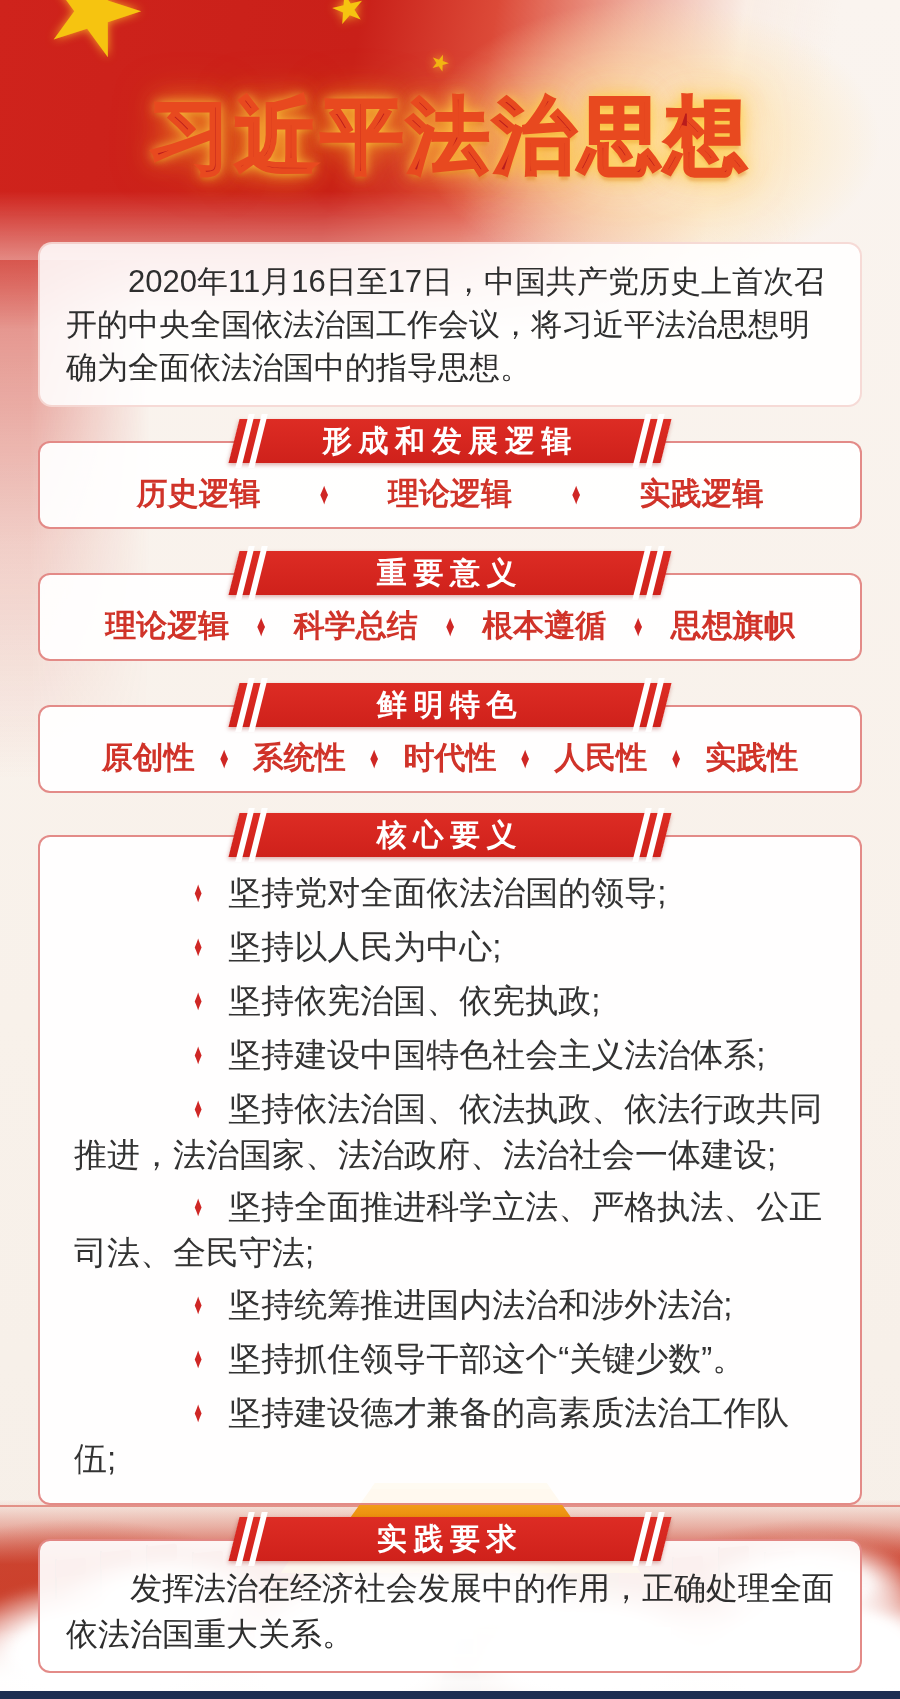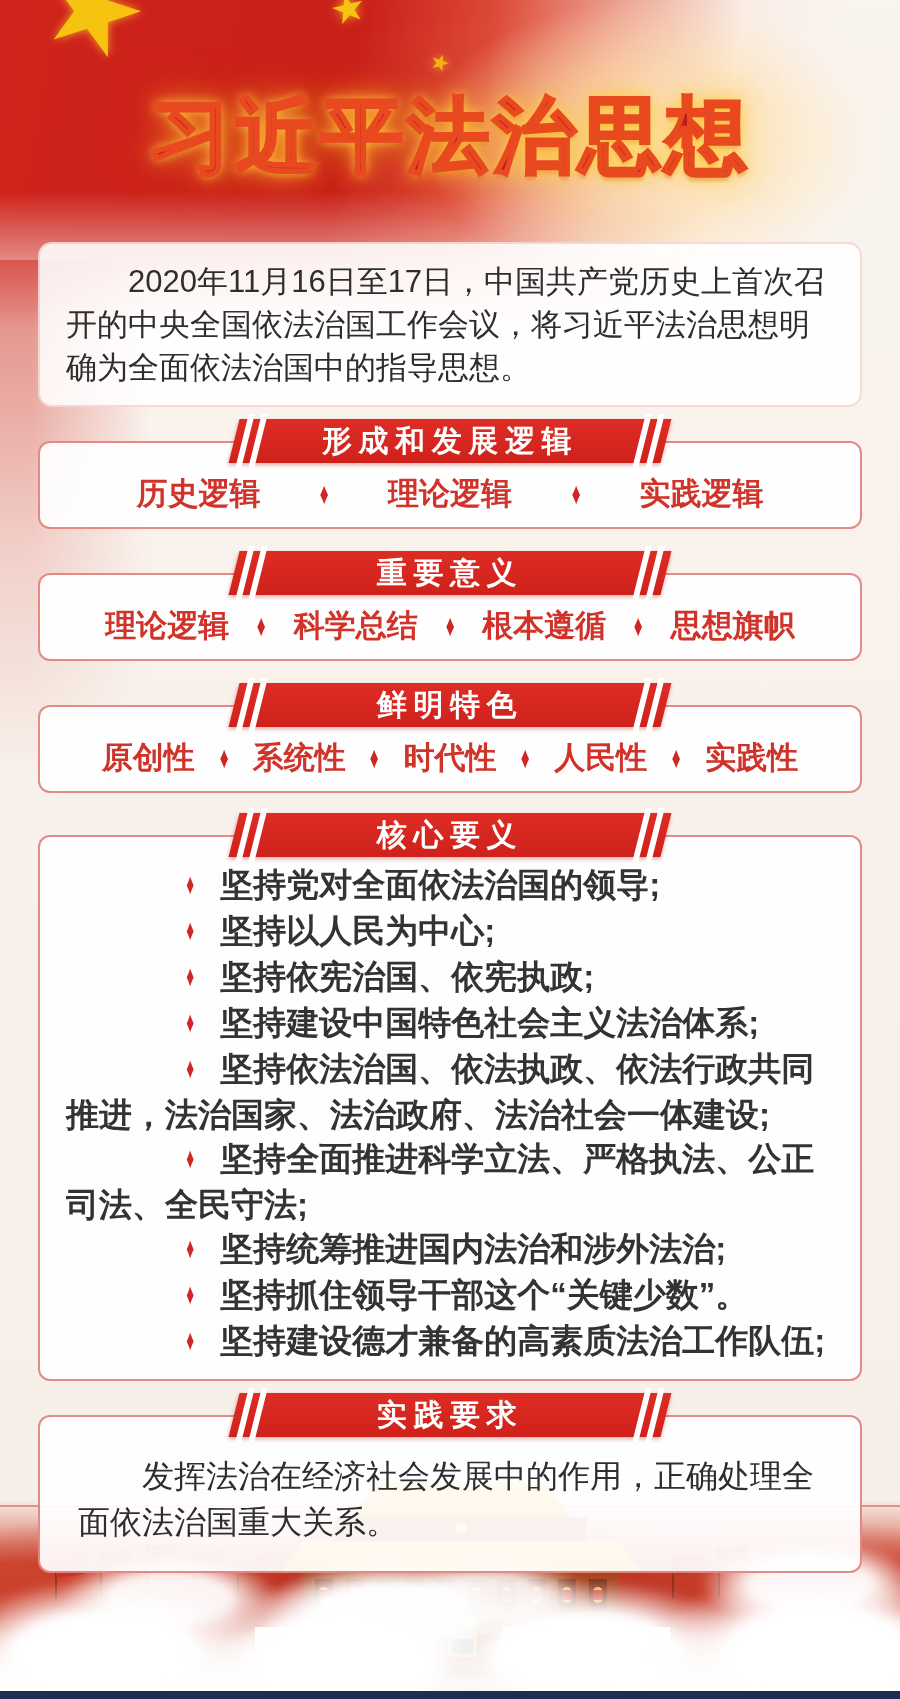--- a/index.html
+++ b/index.html
@@ -49,23 +49,23 @@
   .slash.s1{left:8px;} .slash.s2{left:21px;} .slash.s3{right:21px;} .slash.s4{right:8px;}
   .banner-text{display:block;transform:skewX(14deg);text-align:center;line-height:44px;
     color:#fff;font-size:30px;font-weight:bold;letter-spacing:.22em;}
   .sec-box{margin-top:-22px;position:relative;z-index:1;background:rgba(255,255,255,.93);
     border:2px solid rgba(208,62,56,.6);border-radius:12px;}
   .row-box{padding:30px 40px 12px;display:flex;justify-content:space-evenly;align-items:center;}
   .row-item{color:#d03329;font-size:31px;font-weight:bold;white-space:nowrap;}
   .diamond{color:#cf2725;display:inline-block;transform:scale(.62,1.1);font-size:28px;}
   .diamond.bullet{margin-right:8px;transform:scale(.55,1.05);position:relative;top:-2px;}
   .core-box{padding:26px 26px 14px;}
-  .core-item{margin:0;font-size:33px;line-height:44px;color:#333;font-weight:700;text-indent:2em;}
+  .core-item{margin:8px;font-size:33px;line-height:44px;color:#333;font-weight:400;text-indent:2em;}
   .prac-box{padding:24px 26px 14px;}
-  .prac-text{margin:12px;font-size:32px;line-height:46px;color:#2e2e2e;font-weight:500;text-indent:2em;}
+  .prac-text{margin:0;font-size:32px;line-height:46px;color:#2e2e2e;font-weight:500;text-indent:2em;}
 
   
   .scene{position:absolute;left:0;right:0;bottom:0;height:232px;z-index:1;}
   .wash{position:absolute;inset:0;
     background:
       radial-gradient(42% 46% at 50% 54%,rgba(168,30,14,.95),rgba(168,30,14,0) 78%),
       radial-gradient(26% 42% at 9% 56%,rgba(203,66,42,.85),rgba(203,66,42,0) 80%),
       radial-gradient(26% 42% at 91% 56%,rgba(203,66,42,.85),rgba(203,66,42,0) 80%),
       linear-gradient(180deg,rgba(210,60,40,0) 14%,rgba(205,52,30,.35) 26%,rgba(198,43,24,.88) 42%,rgba(198,43,24,.9) 62%,rgba(198,43,24,.5) 78%,rgba(198,43,24,0) 92%);}
   .scene-line{position:absolute;top:38px;left:0;right:0;height:2px;background:rgba(214,80,70,.55);}

